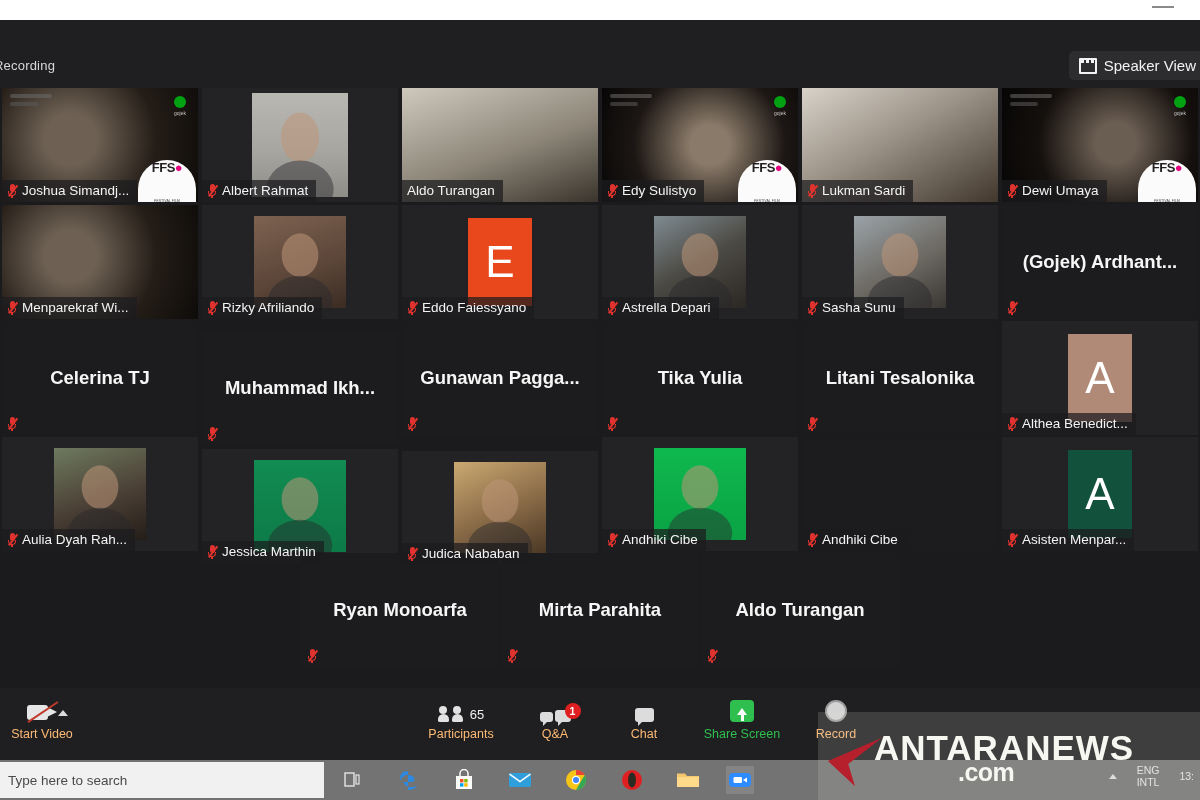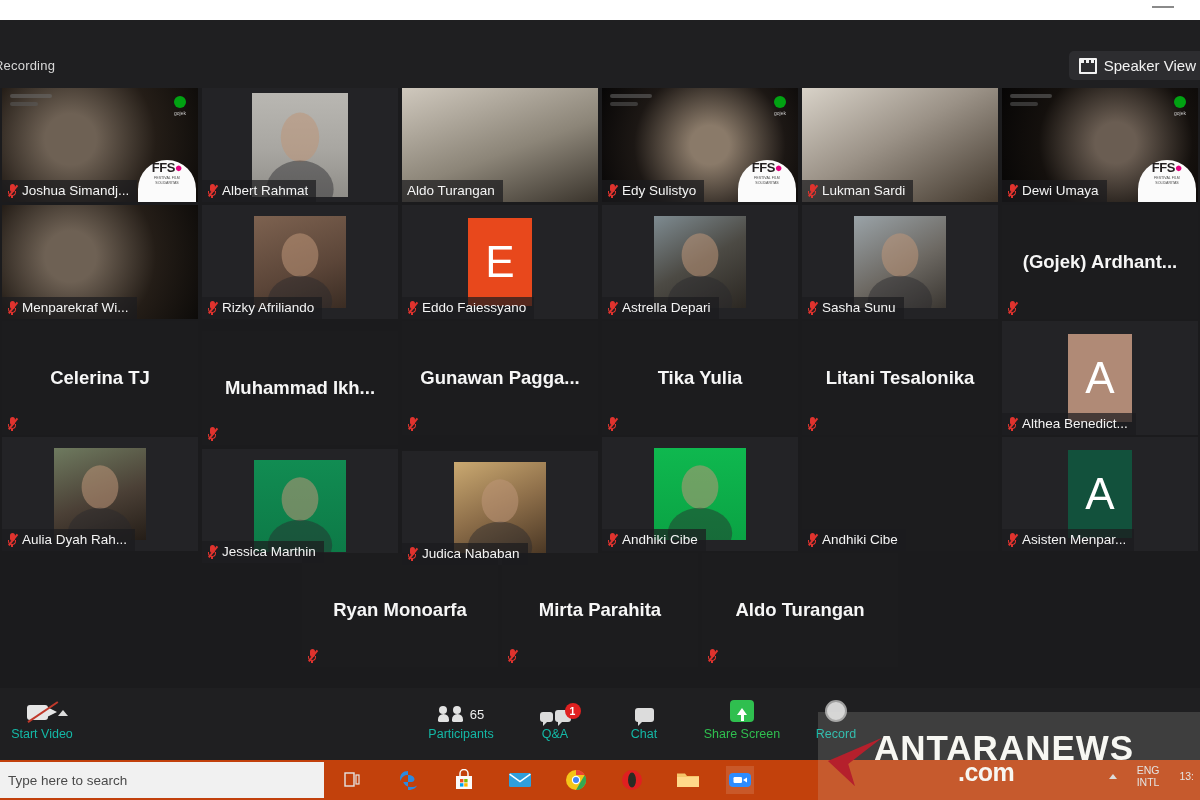--- a/index.html
+++ b/index.html
@@ -119,37 +119,37 @@
   }
   .gojek-mark .dot { width:12px;height:12px;border-radius:50%;background:#00aa13;margin:0 auto; }
   .gojek-mark .tx { font-size:5px;color:#cfcfcf;text-align:center;margin-top:2px; }
   .zoom-ui-mini { position:absolute; left:8px; top:6px; opacity:.55; }
   .zoom-ui-mini .l1 { width:42px;height:4px;background:#6a6a6a;border-radius:2px;margin-bottom:4px;}
   .zoom-ui-mini .l2 { width:28px;height:4px;background:#5a5a5a;border-radius:2px;}
   .ffs-badge {
     position:absolute; right:2px; bottom:-6px;
     width:58px; height:48px; background:#fbfbfb;
     border-radius:30px 30px 0 0;
-    display:flex; flex-direction:column; align-items:center; justify-content:flex-start;
+    display:flex; flex-direction:column; align-items:center; justify-content:space-between;
   }
   .ffs-badge .ffs-t { font-size:13px; font-weight:bold; color:#231f20; letter-spacing:-.5px; }
   .ffs-badge .ffs-t b { color:#e5007e; }
   .ffs-badge .ffs-s { font-size:3.6px; color:#4a4a4a; margin-top:1px; line-height:1.3; text-align:center;}
 
   
   .toolbar {
     position:absolute; left:0; top:688px; width:1200px; height:72px;
     background:#1f1f21;
   }
   .tb-item {
     position:absolute; top:8px; width:92px; height:58px;
     display:flex; flex-direction:column; align-items:center; justify-content:flex-start;
     gap:5px;
   }
-  .tb-label { font-size:12.5px; color:#14b8a6; white-space:nowrap; }
+  .tb-label { font-size:12.5px; color:#fdba74; white-space:nowrap; }
   .tb-label.green { color:#2fbf4f; }
   .tb-ico { height:26px; display:flex; align-items:flex-end; justify-content:center; position:relative; }
 
   
   .camera { position:relative; width:30px; height:19px; }
   .camera .bodyc { position:absolute; left:0; top:2px; width:21px; height:15px; background:#e6e6e6; border-radius:3px;}
   .camera .lens {
     position:absolute; right:0; top:4px; width:0;height:0;
     border-top:5.5px solid transparent; border-bottom:5.5px solid transparent;
     border-left:10px solid #e6e6e6;
@@ -201,21 +201,21 @@
     position:absolute; left:140px; top:46px;
     color:#f7f7f2; font-size:25px; font-weight:bold; letter-spacing:-.5px;
   }
   .wm-arrow {
     position:absolute; left:8px; top:20px; width:58px; height:58px;
   }
 
   
   .taskbar {
     position:absolute; left:0; top:760px; width:1200px; height:40px;
-    background:#c2410c;
+    background:#737373;
   }
   .tb-search {
     position:absolute; left:-14px; top:2px; width:338px; height:36px;
     background:#f1f1f1; display:flex; align-items:center; padding-left:22px;
   }
   .tb-search .ph { color:#4a4a4a; font-size:13.5px; }
   .tsk-ico {
     position:absolute; top:6px; width:28px; height:28px;
     display:flex; align-items:center; justify-content:center;
   }

